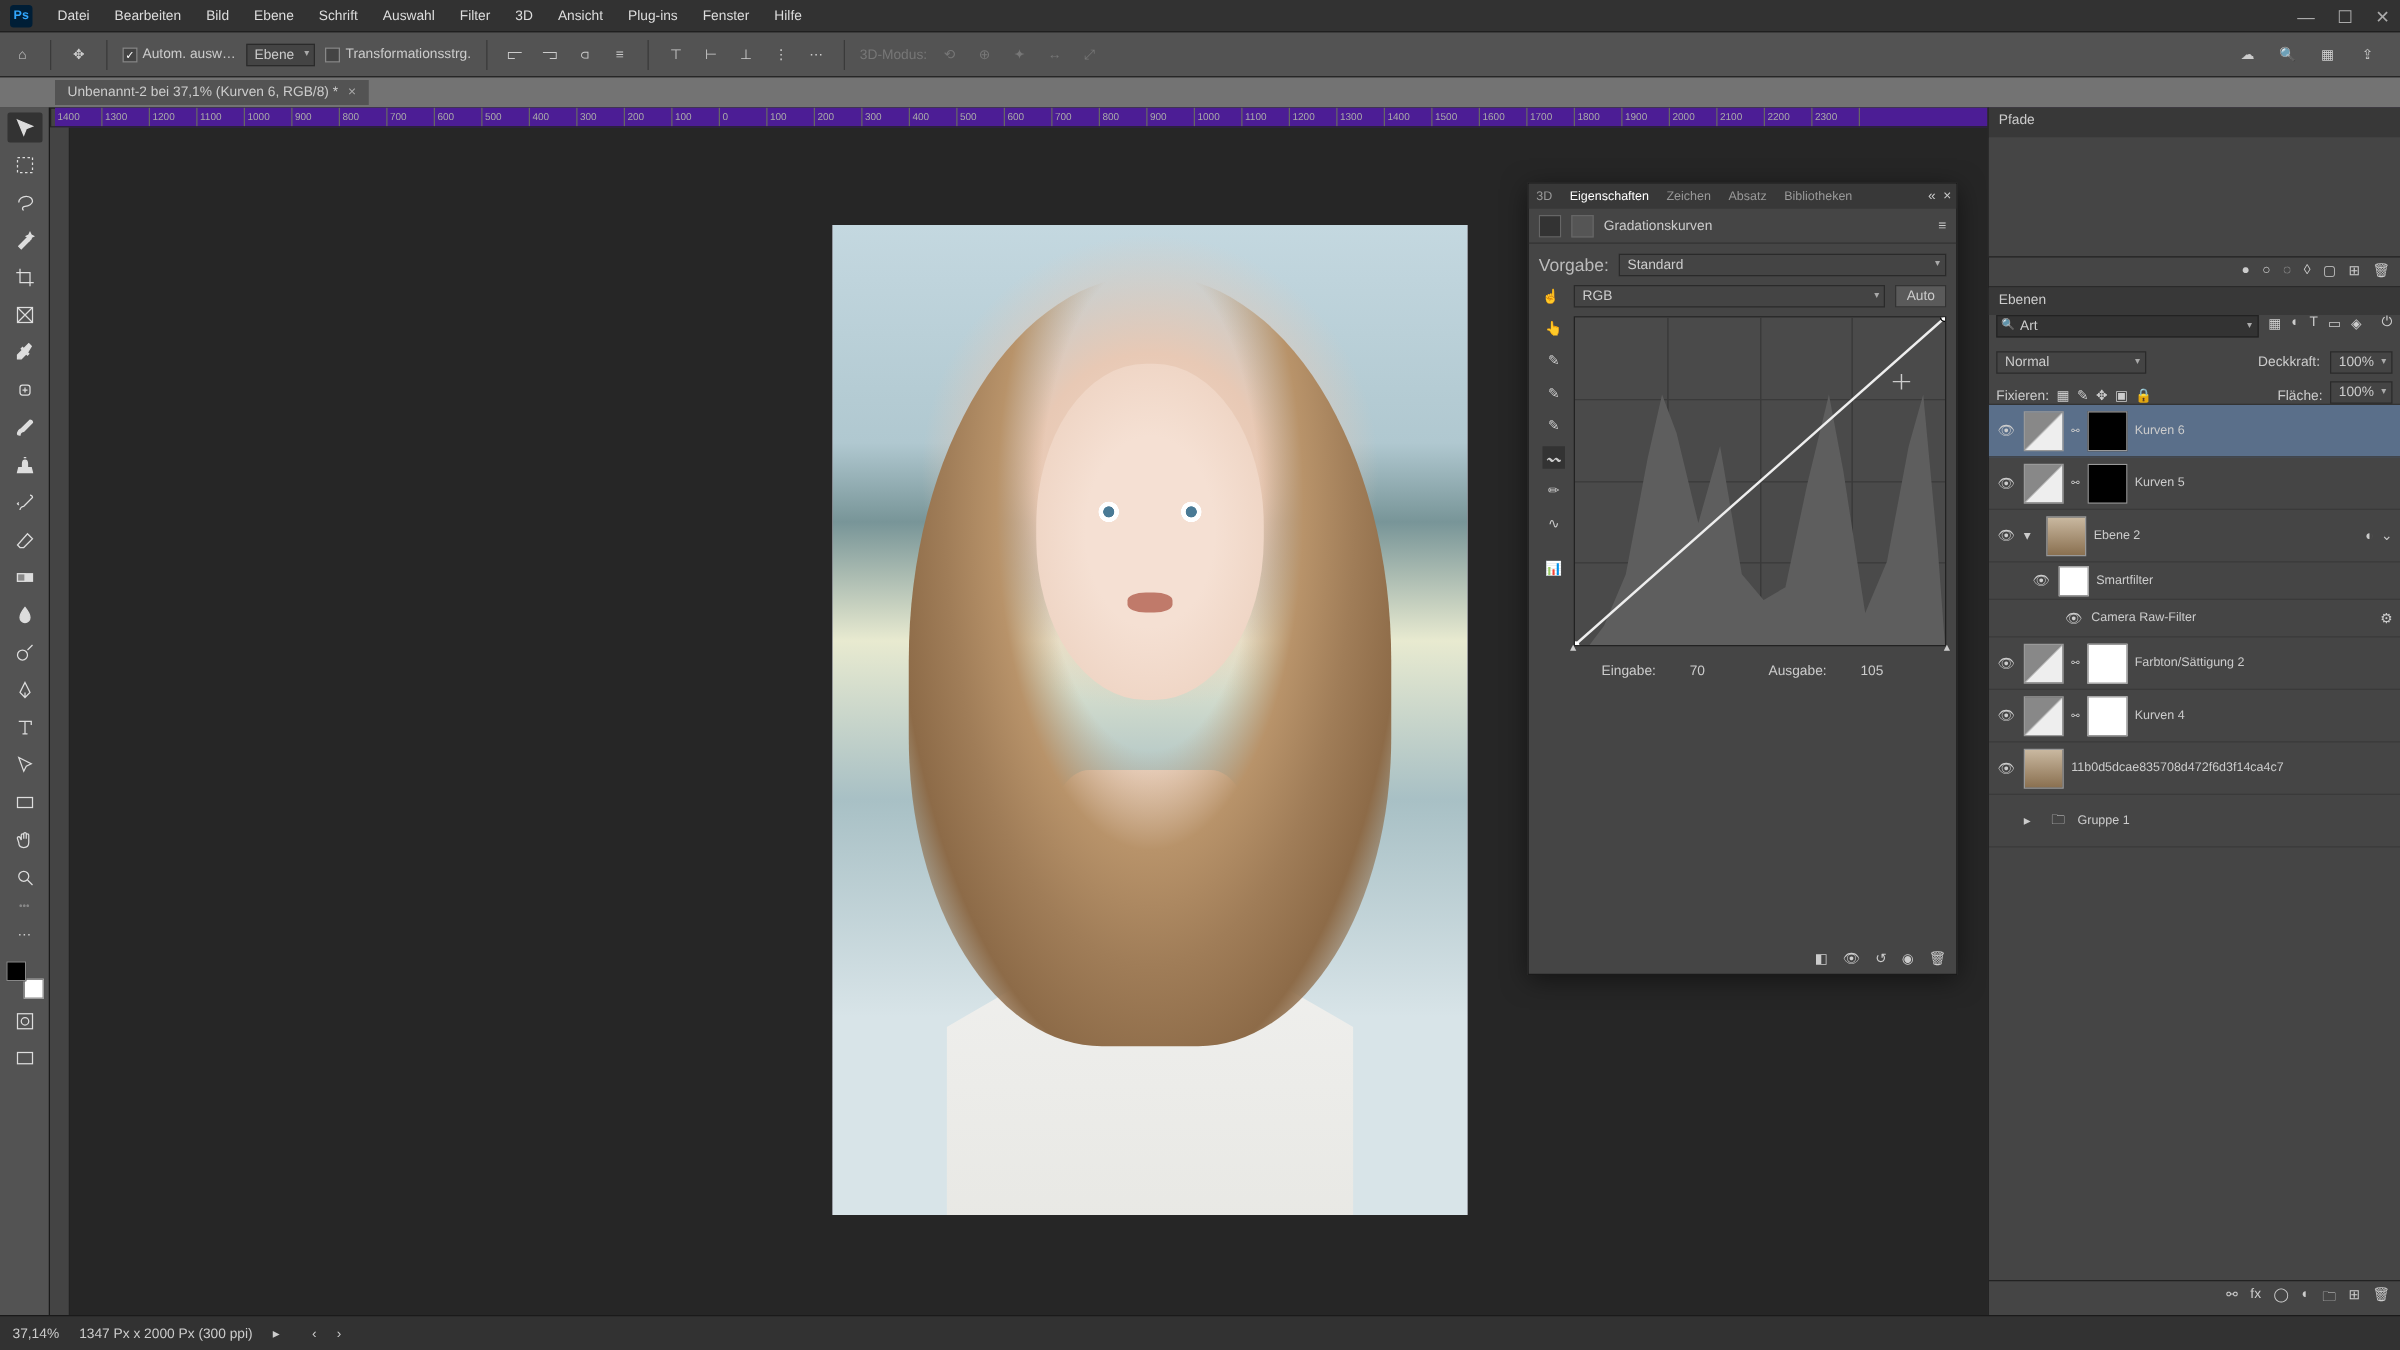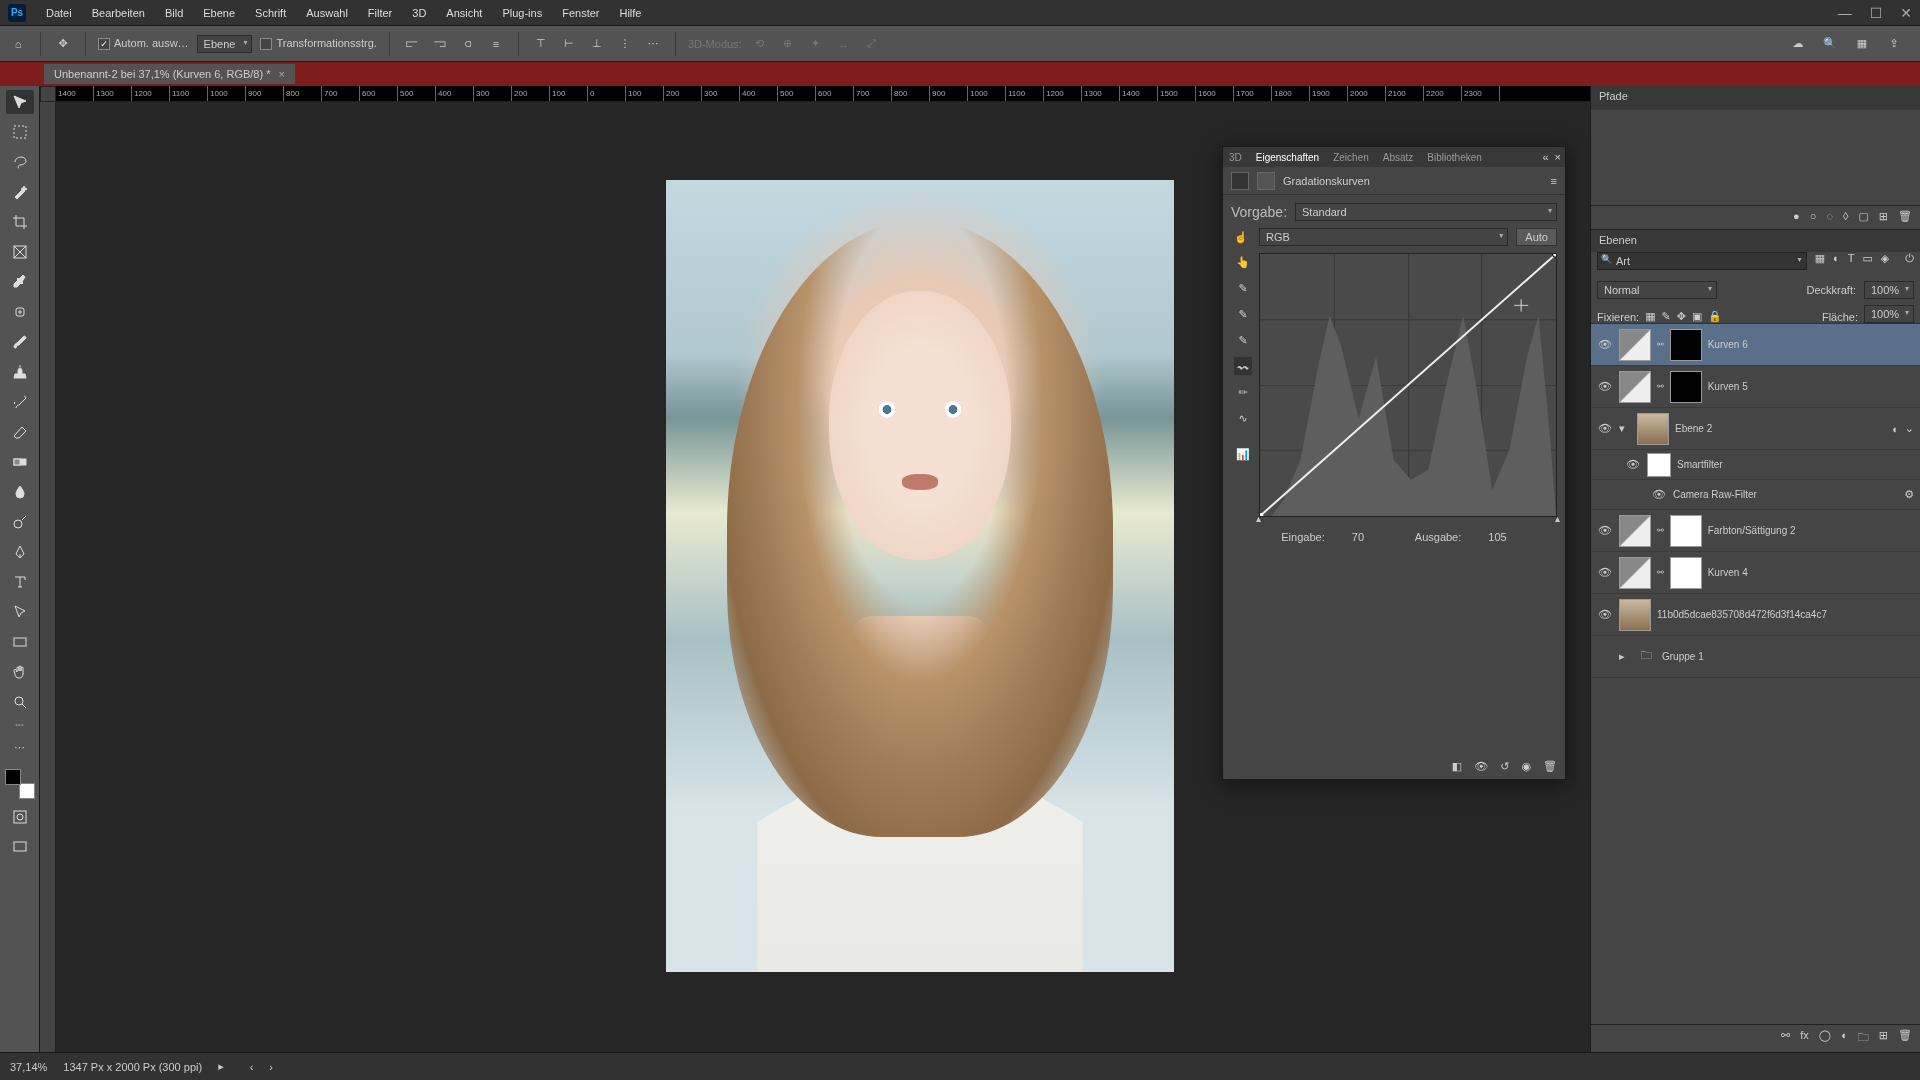--- a/index.html
+++ b/index.html
@@ -10,33 +10,33 @@
 .menubar .winbtns{margin-left:auto;display:flex;gap:18px}
 .menubar .winbtns span{font-size:14px;color:#aaa}
 .optbar{height:36px;background:#535353;display:flex;align-items:center;padding:0 8px;gap:8px;border-bottom:1px solid #1a1a1a}
 .optbar .sep{width:1px;height:24px;background:#3a3a3a;margin:0 4px}
 .ico{width:20px;height:20px;display:flex;align-items:center;justify-content:center;color:#ccc}
 .checkbox{width:12px;height:12px;border:1px solid #888;background:#444;display:inline-block;margin-right:4px;vertical-align:middle}
 .checkbox.on::after{content:"✓";color:#fff;font-size:9px;display:block;text-align:center;line-height:10px}
 .dropdown{background:#444;border:1px solid #2a2a2a;padding:2px 16px 2px 6px;position:relative}
 .dropdown::after{content:"▾";position:absolute;right:4px;top:2px;font-size:8px;color:#aaa}
 .optbar-right{margin-left:auto;display:flex;gap:12px;padding-right:8px}
-.doc-tab-bar{height:24px;background:#7f1d1d;display:flex;align-items:center;padding-left:44px}
+.doc-tab-bar{height:24px;background:#737373;display:flex;align-items:center;padding-left:44px}
 .doc-tab{background:#535353;padding:4px 10px;display:flex;align-items:center;gap:8px}
 .doc-tab .close{color:#aaa}
 .workspace{position:absolute;top:86px;left:0;right:0;bottom:28px;display:flex}
 .toolbar{width:40px;background:#535353;border-right:1px solid #1a1a1a;display:flex;flex-direction:column;align-items:center;padding-top:4px;gap:6px}
 .tool{width:28px;height:24px;display:flex;align-items:center;justify-content:center;border-radius:2px}
 .tool.active{background:#333}
 .tool svg{width:16px;height:16px;fill:#ddd;stroke:#ddd}
 .fgbg{position:relative;width:30px;height:30px;margin-top:4px}
 .fgbg .bg{position:absolute;right:0;bottom:0;width:16px;height:16px;background:#fff;border:1px solid #888}
 .fgbg .fg{position:absolute;left:0;top:0;width:16px;height:16px;background:#000;border:1px solid #888}
 .canvas-area{flex:1;background:#262626;position:relative;overflow:hidden}
-.ruler-h{position:absolute;top:0;left:16px;right:0;height:16px;background:#000000;border-bottom:1px solid #222;display:flex;overflow:hidden}
+.ruler-h{position:absolute;top:0;left:4px;right:0;height:16px;background:#4c1d95;border-bottom:1px solid #222;display:flex;overflow:hidden}
 .ruler-h .tick{flex:none;width:38px;height:100%;border-right:1px solid #666;font-size:8px;color:#aaa;padding-left:2px;line-height:16px}
 .ruler-v{position:absolute;top:16px;left:0;width:16px;bottom:0;background:#444;border-right:1px solid #222}
 .ruler-corner{position:absolute;top:0;left:0;width:16px;height:16px;background:#444;border:1px solid #222}
 .canvas-img{position:absolute;top:94px;left:626px;width:508px;height:792px;background:#dde;overflow:hidden}
 .portrait{width:100%;height:100%;background:radial-gradient(ellipse 60% 40% at 50% 25%,#f2d9c8 0%,#e8c9b5 30%,transparent 60%),linear-gradient(180deg,#c4d8e0 0%,#b0c8d0 22%,#789598 30%,#e8ead0 42%,#a8c0c5 58%,#d8e4e8 80%);position:relative}
 .hair{position:absolute;top:5%;left:12%;width:76%;height:78%;background:radial-gradient(ellipse at 50% 30%,transparent 32%,#b8936a 45%,#a07d58 60%,#8d6b48 75%,transparent 90%);border-radius:50% 50% 40% 40%}
 .face{position:absolute;top:14%;left:32%;width:36%;height:34%;background:radial-gradient(ellipse,#f5e0d3 40%,#ecd0be 90%);border-radius:48%}
 .eye{position:absolute;top:40%;width:14%;height:8%;background:radial-gradient(circle,#4a7a95 25%,#fff 28%,#fff 48%,transparent 50%);border-radius:50%}
 .eye.l{left:25%}.eye.r{right:25%}
 .lips{position:absolute;top:68%;left:40%;width:20%;height:6%;background:#c07a6a;border-radius:40%}

